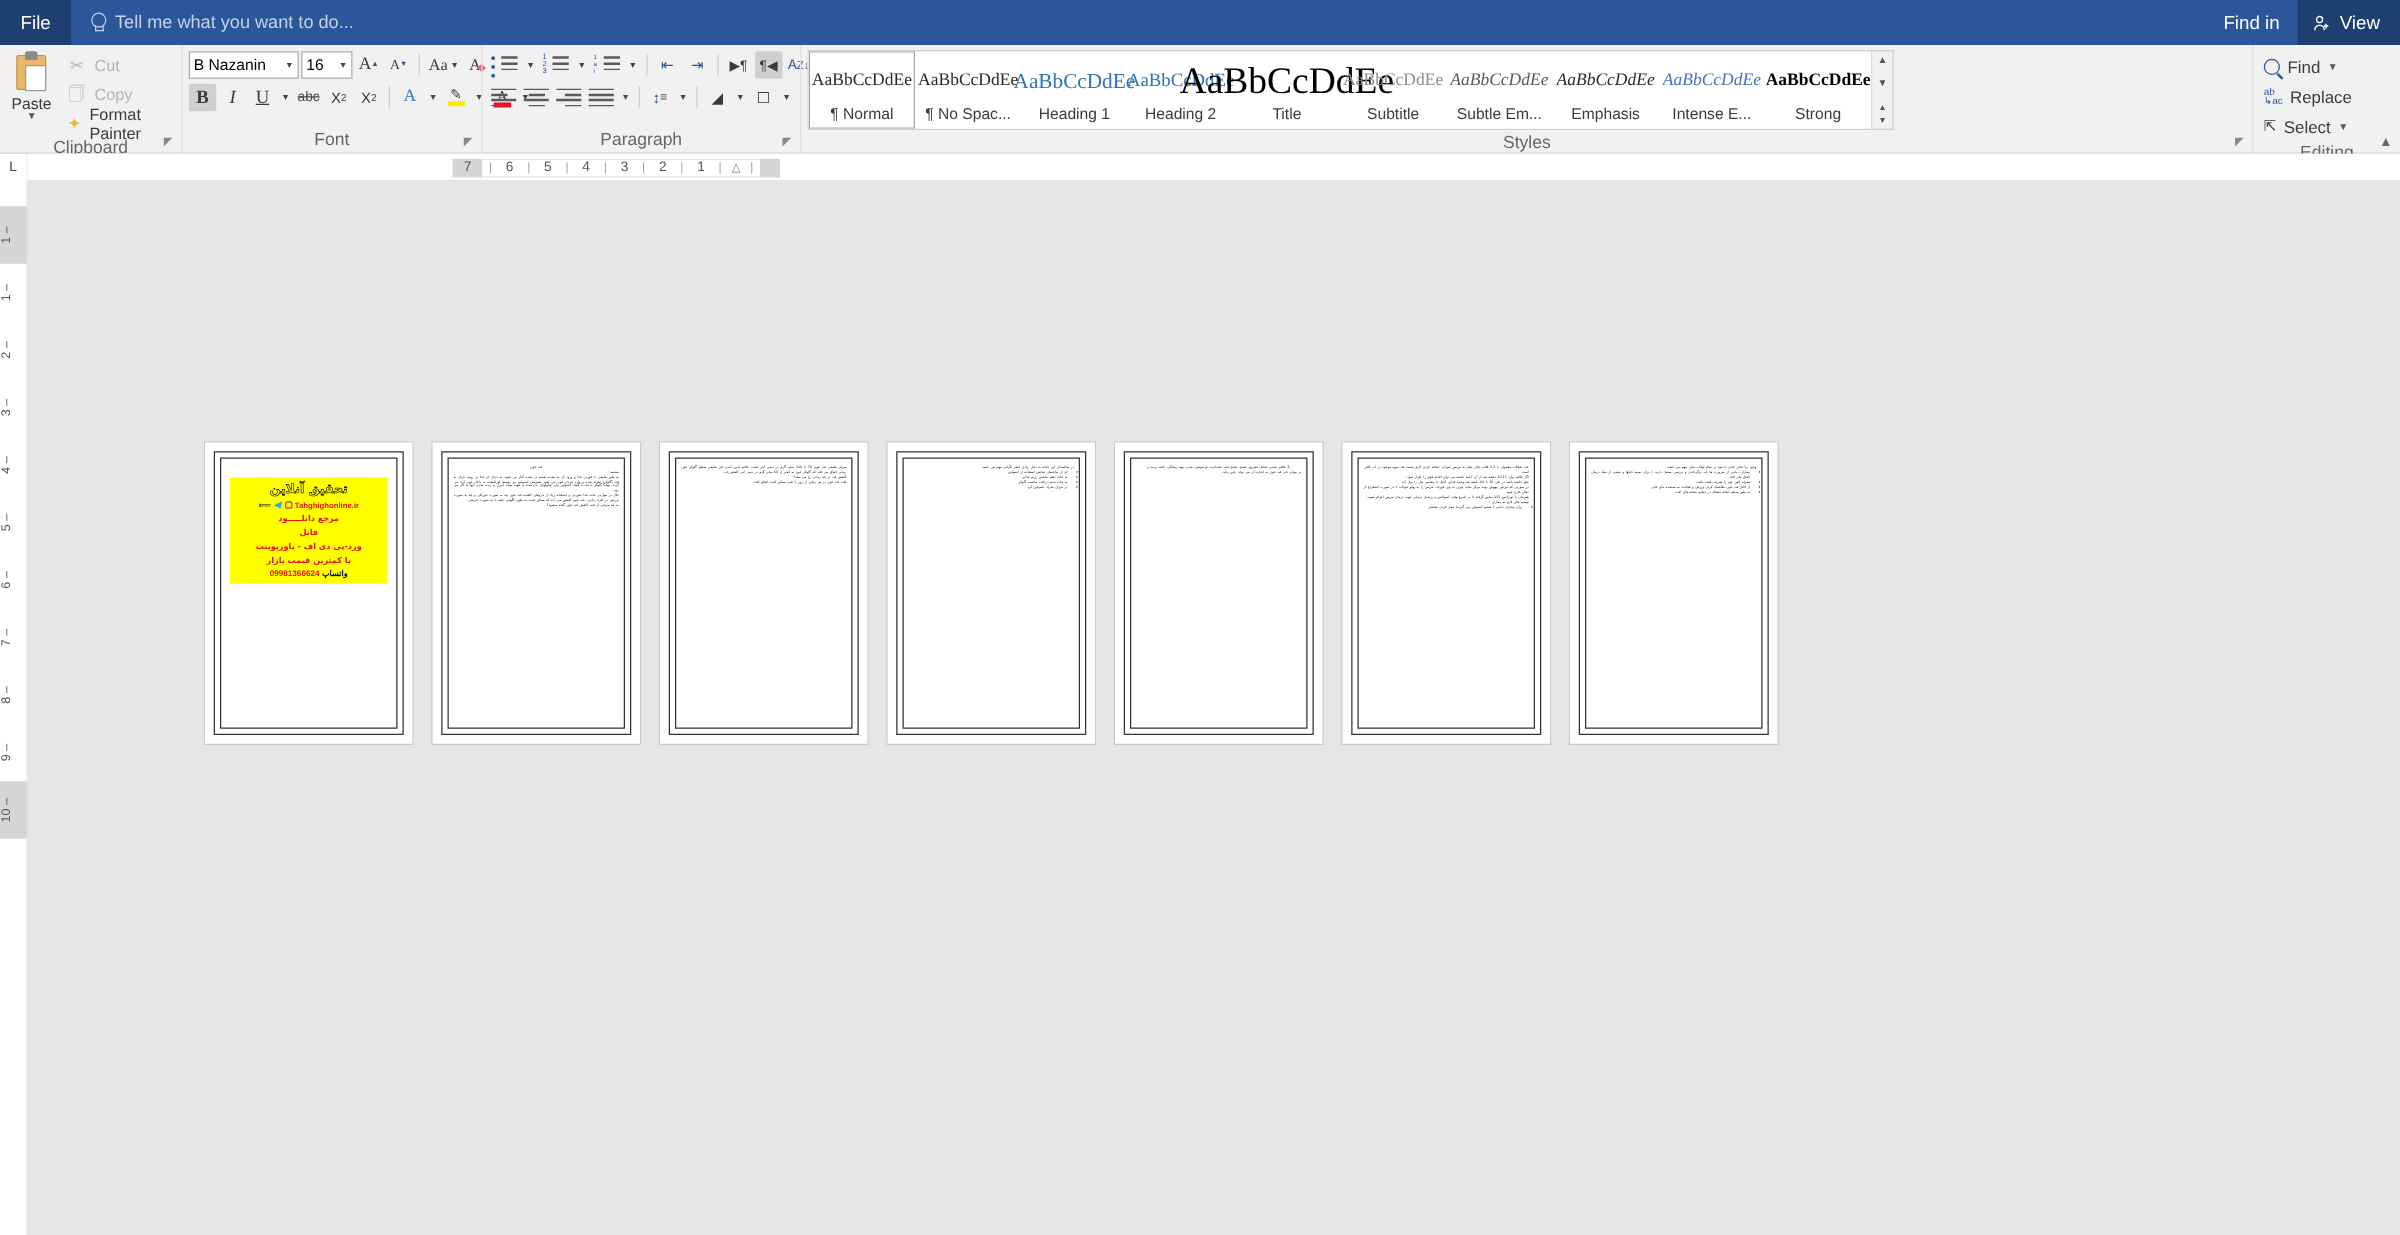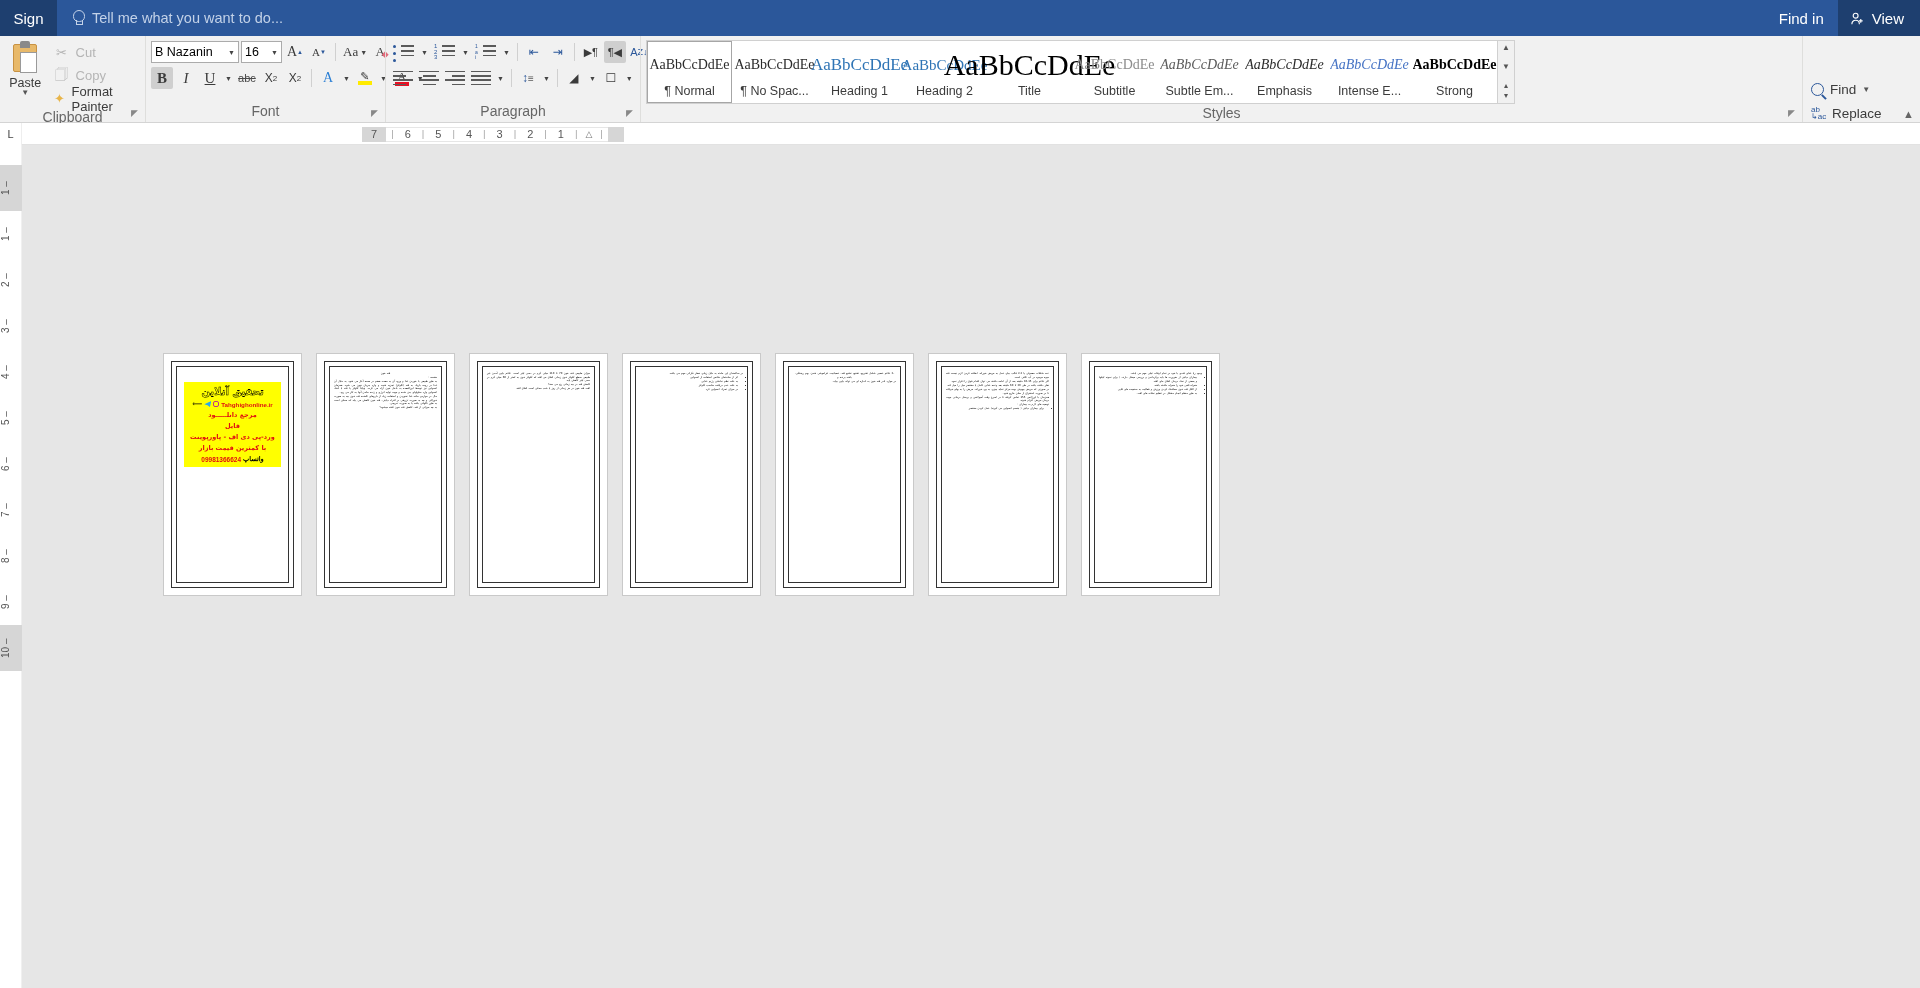--- a/index.html
+++ b/index.html
@@ -193,21 +193,21 @@
   }
   .vr-gray{ background:#d6d6d6; }
   .canvas{
     flex:1; background:#e6e6e6; position:relative; overflow:hidden;
   }
   .pages-strip{
     position:absolute; left:0; right:0; top:208px; display:flex; gap:14px;
     padding-left:141px;
   }
   .page{
-    width:139px; height:243px; background:#fff; border:1px solid #c9c9c9;
+    width:168px; height:243px; background:#fff; border:1px solid #c9c9c9;
     box-shadow:0 0 0 0 rgba(0,0,0,0);
     padding:7px; position:relative; flex:0 0 auto;
   }
   .page-inner{
     width:100%; height:100%; border:1px solid #333; position:relative; overflow:hidden;
     padding:4px;
   }
   .page-inner2{ width:100%;height:100%; border:1px solid #333; padding:5px 4px; overflow:hidden;}
   .ptxt{
     direction:rtl; font-family:"DejaVu Sans", sans-serif; font-size:2.6px;
@@ -231,21 +231,21 @@
   .arrow{ font-size:7px; color:#000;}
   .ig{ width:6px;height:6px;border:1px solid #c13584;border-radius:2px; display:inline-block;}
   .tg{ width:7px;height:6px;background:#29a9eb; display:inline-block; clip-path:polygon(0 55%,100% 0,80% 100%,45% 72%);}
   .wa{ font-family:"Liberation Sans",sans-serif; font-size:6.5px; color:#000; font-weight:bold;}
   .wa-num{ color:#e01010; }
 </style>
 </head>
 <body>
 
 <div class="titlebar">
-  <div class="file-tab">Sign</div>
+  <div class="file-tab">File</div>
   <div class="tellme">
     <span class="bulb"></span>
     <span>Tell me what you want to do...</span>
   </div>
   <div class="tr-zone">
     <div class="signin">Find in</div>
     <div class="share">
       <svg width="15" height="15" viewBox="0 0 16 16">
         <circle cx="6" cy="5" r="2.6" fill="none" stroke="#fff" stroke-width="1.2"></circle>
         <path d="M2 14c0-2.6 1.8-4.2 4-4.2s4 1.6 4 4.2" fill="none" stroke="#fff" stroke-width="1.2"></path>
@@ -505,21 +505,21 @@
         <div class="gs-btn">▲</div>
         <div class="gs-btn">▼</div>
         <div class="gs-btn">▴<br>▾</div>
       </div>
     </div>
     <div class="grp-label">Styles</div>
     <div class="dialog-launcher">◤</div>
   </div>
 
   <div class="grp editgrp">
-    <div class="grp-body" style="flex-direction:column;padding-top:2px;margin-top:36px;">
+    <div class="grp-body" style="flex-direction:column;padding-top:2px;">
       <div class="ed-item">
         <span class="magnifier"></span>
         <span>Find</span>
         <span class="caret-sm">▼</span>
       </div>
       <div class="ed-item">
         <span class="abac">ab<br>↳ac</span>
         <span>Replace</span>
       </div>
       <div class="ed-item">

